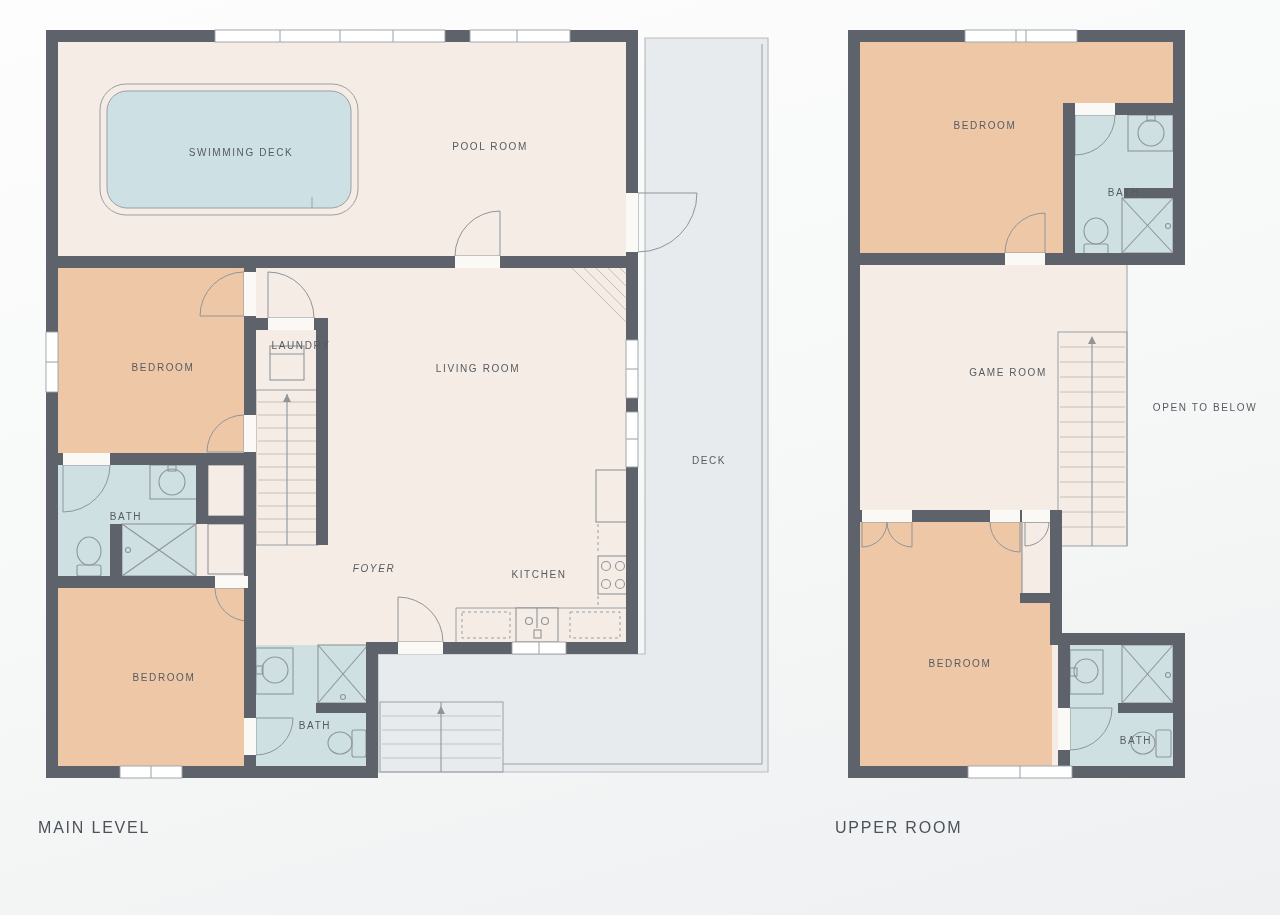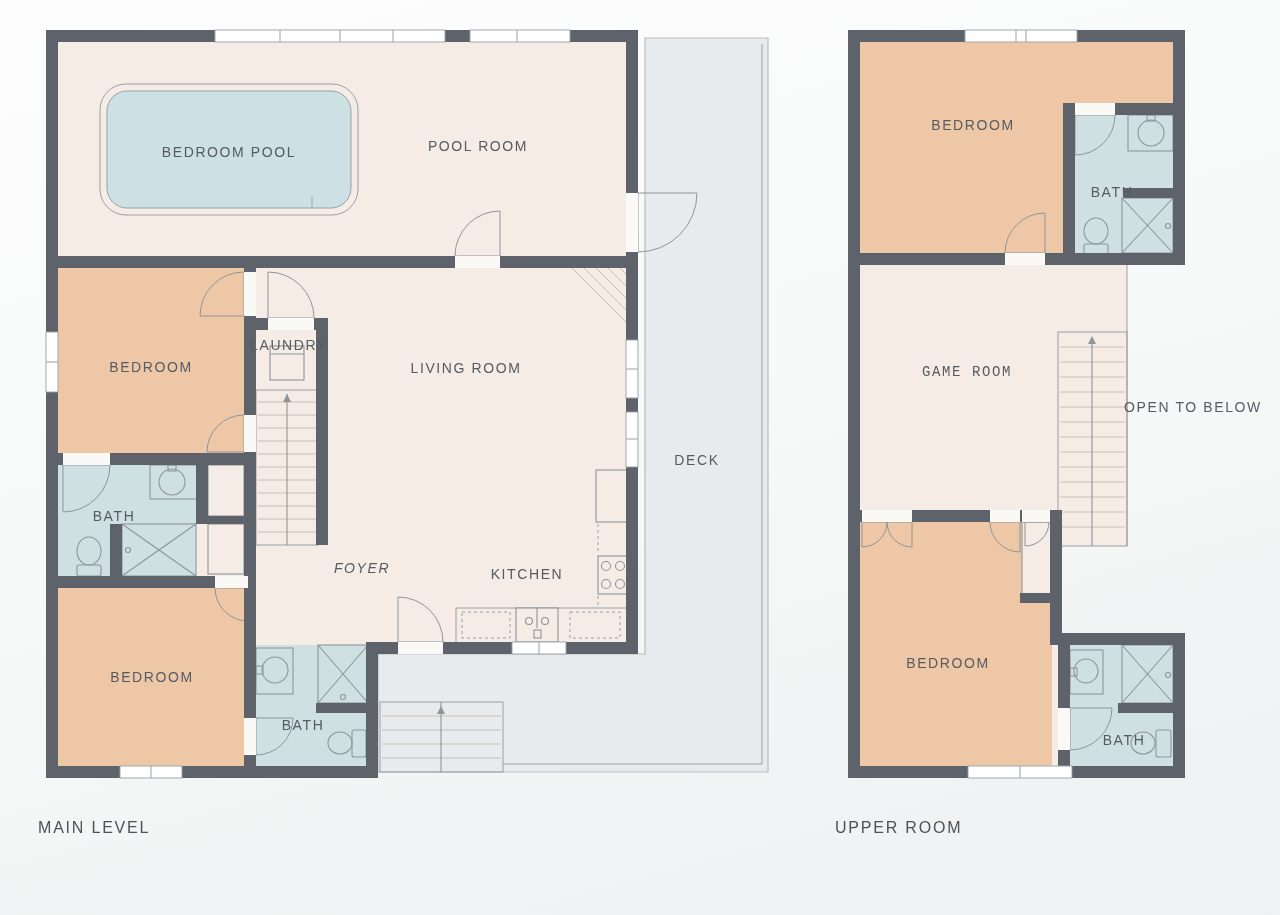--- a/index.html
+++ b/index.html
@@ -19,22 +19,23 @@
   .win{fill:#ffffff;stroke:var(--line,#9aa0a5);stroke-width:0.9;}
   .ln{stroke:var(--line,#9aa0a5);stroke-width:1;fill:none;}
   .fx{stroke:var(--fixture,#8e959b);stroke-width:1.1;fill:none;}
   .fxf{fill:var(--floor,#f5ece5);stroke:var(--fixture,#8e959b);stroke-width:1.1;}
   .door{stroke:var(--fixture,#8e959b);stroke-width:1;fill:none;}
   .tread{stroke:var(--tread,#c7c0b8);stroke-width:1;fill:none;}
   .dash{stroke:var(--line,#9aa0a5);stroke-width:1;fill:none;stroke-dasharray:3 3;}
   .arrow{fill:var(--fixture,#8e959b);}
   .lbl{
     position:absolute;transform:translate(-50%,-50%);
-    font-size:14px;letter-spacing:1.6px;color:var(--text,#565b62);
+    font-size:10px;letter-spacing:1.6px;color:var(--text,#565b62);
     white-space:nowrap;
+    margin-left:12px;
   }
   .title{
     position:absolute;font-size:16px;letter-spacing:1.8px;
     color:var(--title,#4c525a);white-space:nowrap;
   }
 </style>
 </head>
 <body>
 
 <div class="page">
@@ -343,35 +344,35 @@
     <g>
       <rect class="win" x="965" y="30" width="112" height="12"></rect>
       <line class="ln" x1="1016" y1="30" x2="1016" y2="42"></line>
       <line class="ln" x1="1026" y1="30" x2="1026" y2="42"></line>
       <rect class="win" x="968" y="766" width="104" height="12"></rect>
       <line class="ln" x1="1020" y1="766" x2="1020" y2="778"></line>
     </g>
   </g>
 </svg>
 
-<div class="lbl" style="left:229px;top:152px;">BEDROOM POOL</div>
+<div class="lbl" style="left:229px;top:152px;">SWIMMING DECK</div>
 <div class="lbl" style="left:478px;top:146px;">POOL ROOM</div>
 <div class="lbl" style="left:151px;top:367px;">BEDROOM</div>
 <div class="lbl" style="left:289px;top:345px;">LAUNDRY</div>
 <div class="lbl" style="left:466px;top:368px;">LIVING ROOM</div>
 <div class="lbl" style="left:697px;top:460px;">DECK</div>
 <div class="lbl" style="left:114px;top:516px;">BATH</div>
 <div class="lbl" style="left:362px;top:568px;font-style:italic;">FOYER</div>
 <div class="lbl" style="left:527px;top:574px;text-align:right;">KITCHEN</div>
 <div class="lbl" style="left:152px;top:677px;">BEDROOM</div>
 <div class="lbl" style="left:303px;top:725px;">BATH</div>
 
 <div class="lbl" style="left:973px;top:125px;">BEDROOM</div>
 <div class="lbl" style="left:1112px;top:192px;">BATH</div>
-<div class="lbl" style="left:967px;top:372px;font-family:Liberation Mono, monospace;">GAME ROOM</div>
+<div class="lbl" style="left:996px;top:372px;">GAME ROOM</div>
 <div class="lbl" style="left:1193px;top:407px;">OPEN TO BELOW</div>
 <div class="lbl" style="left:948px;top:663px;">BEDROOM</div>
 <div class="lbl" style="left:1124px;top:740px;">BATH</div>
 
 <div class="title" style="left:38px;top:819px;">MAIN LEVEL</div>
 <div class="title" style="left:835px;top:819px;">UPPER ROOM</div>
 
 </div>
 
 </body></html>

